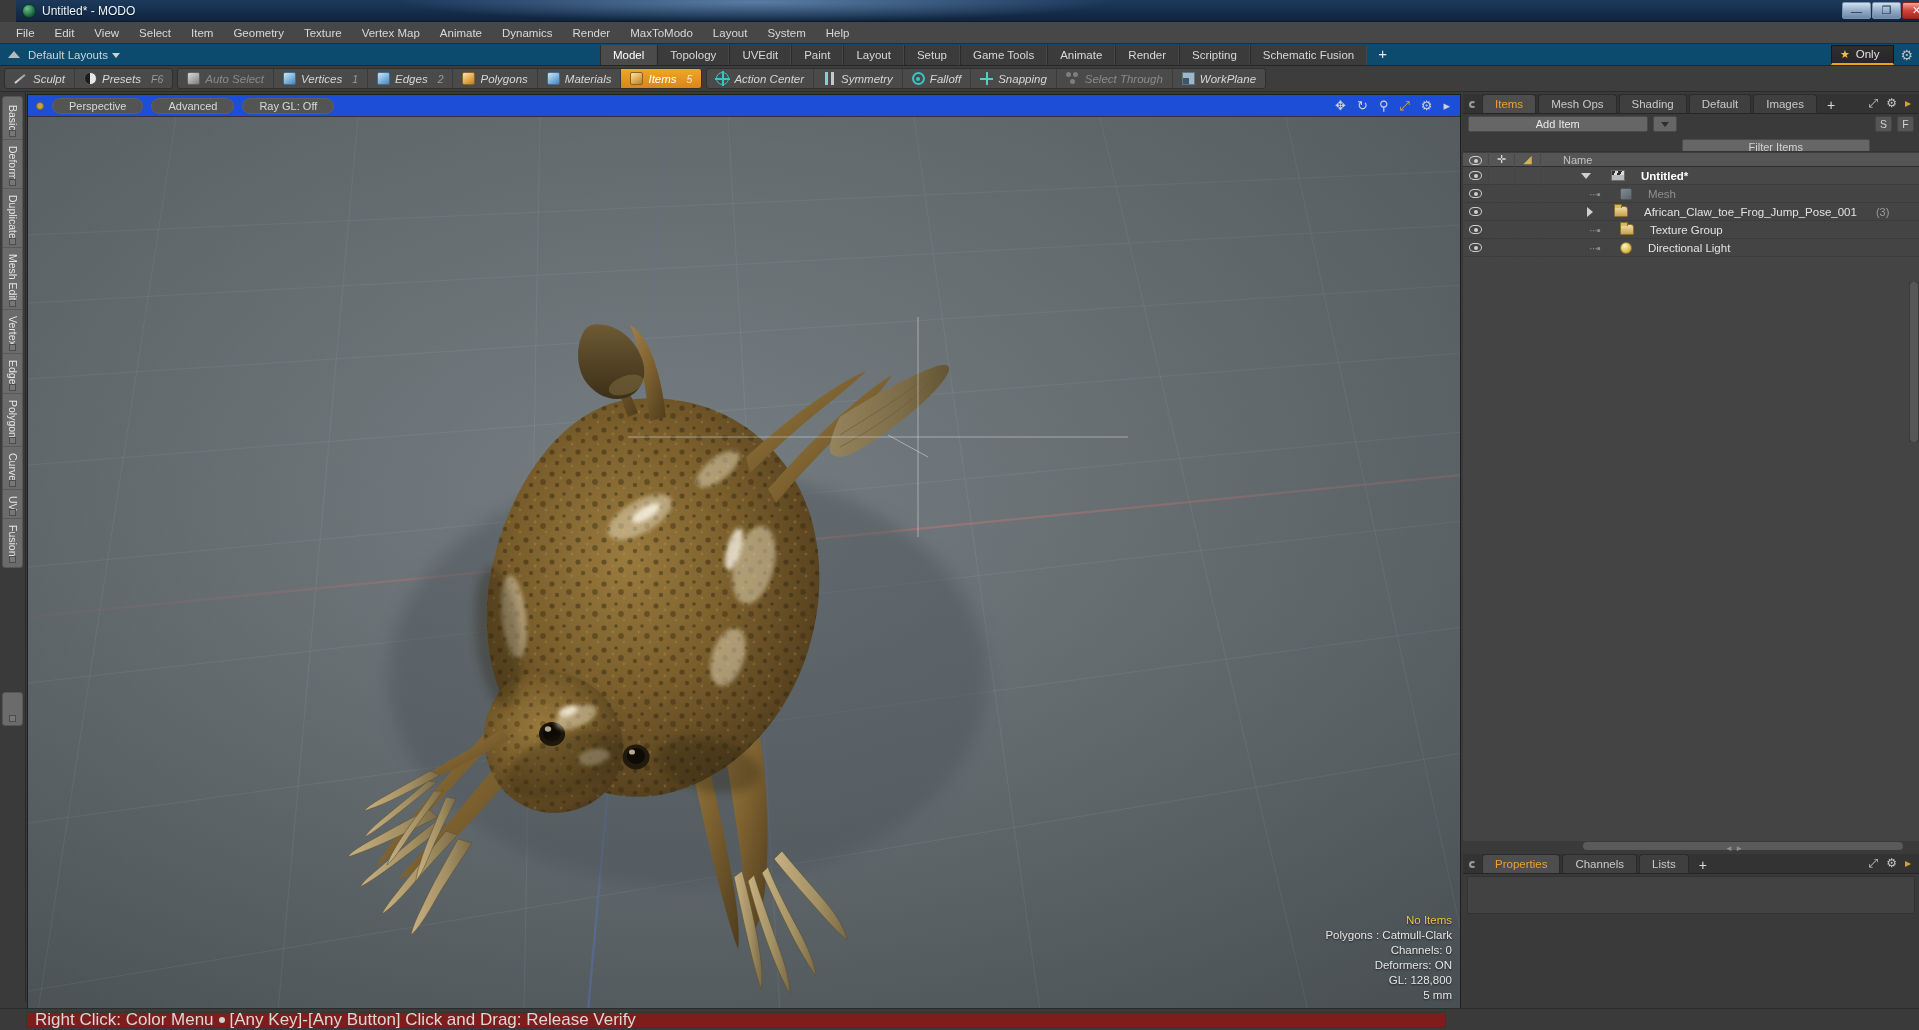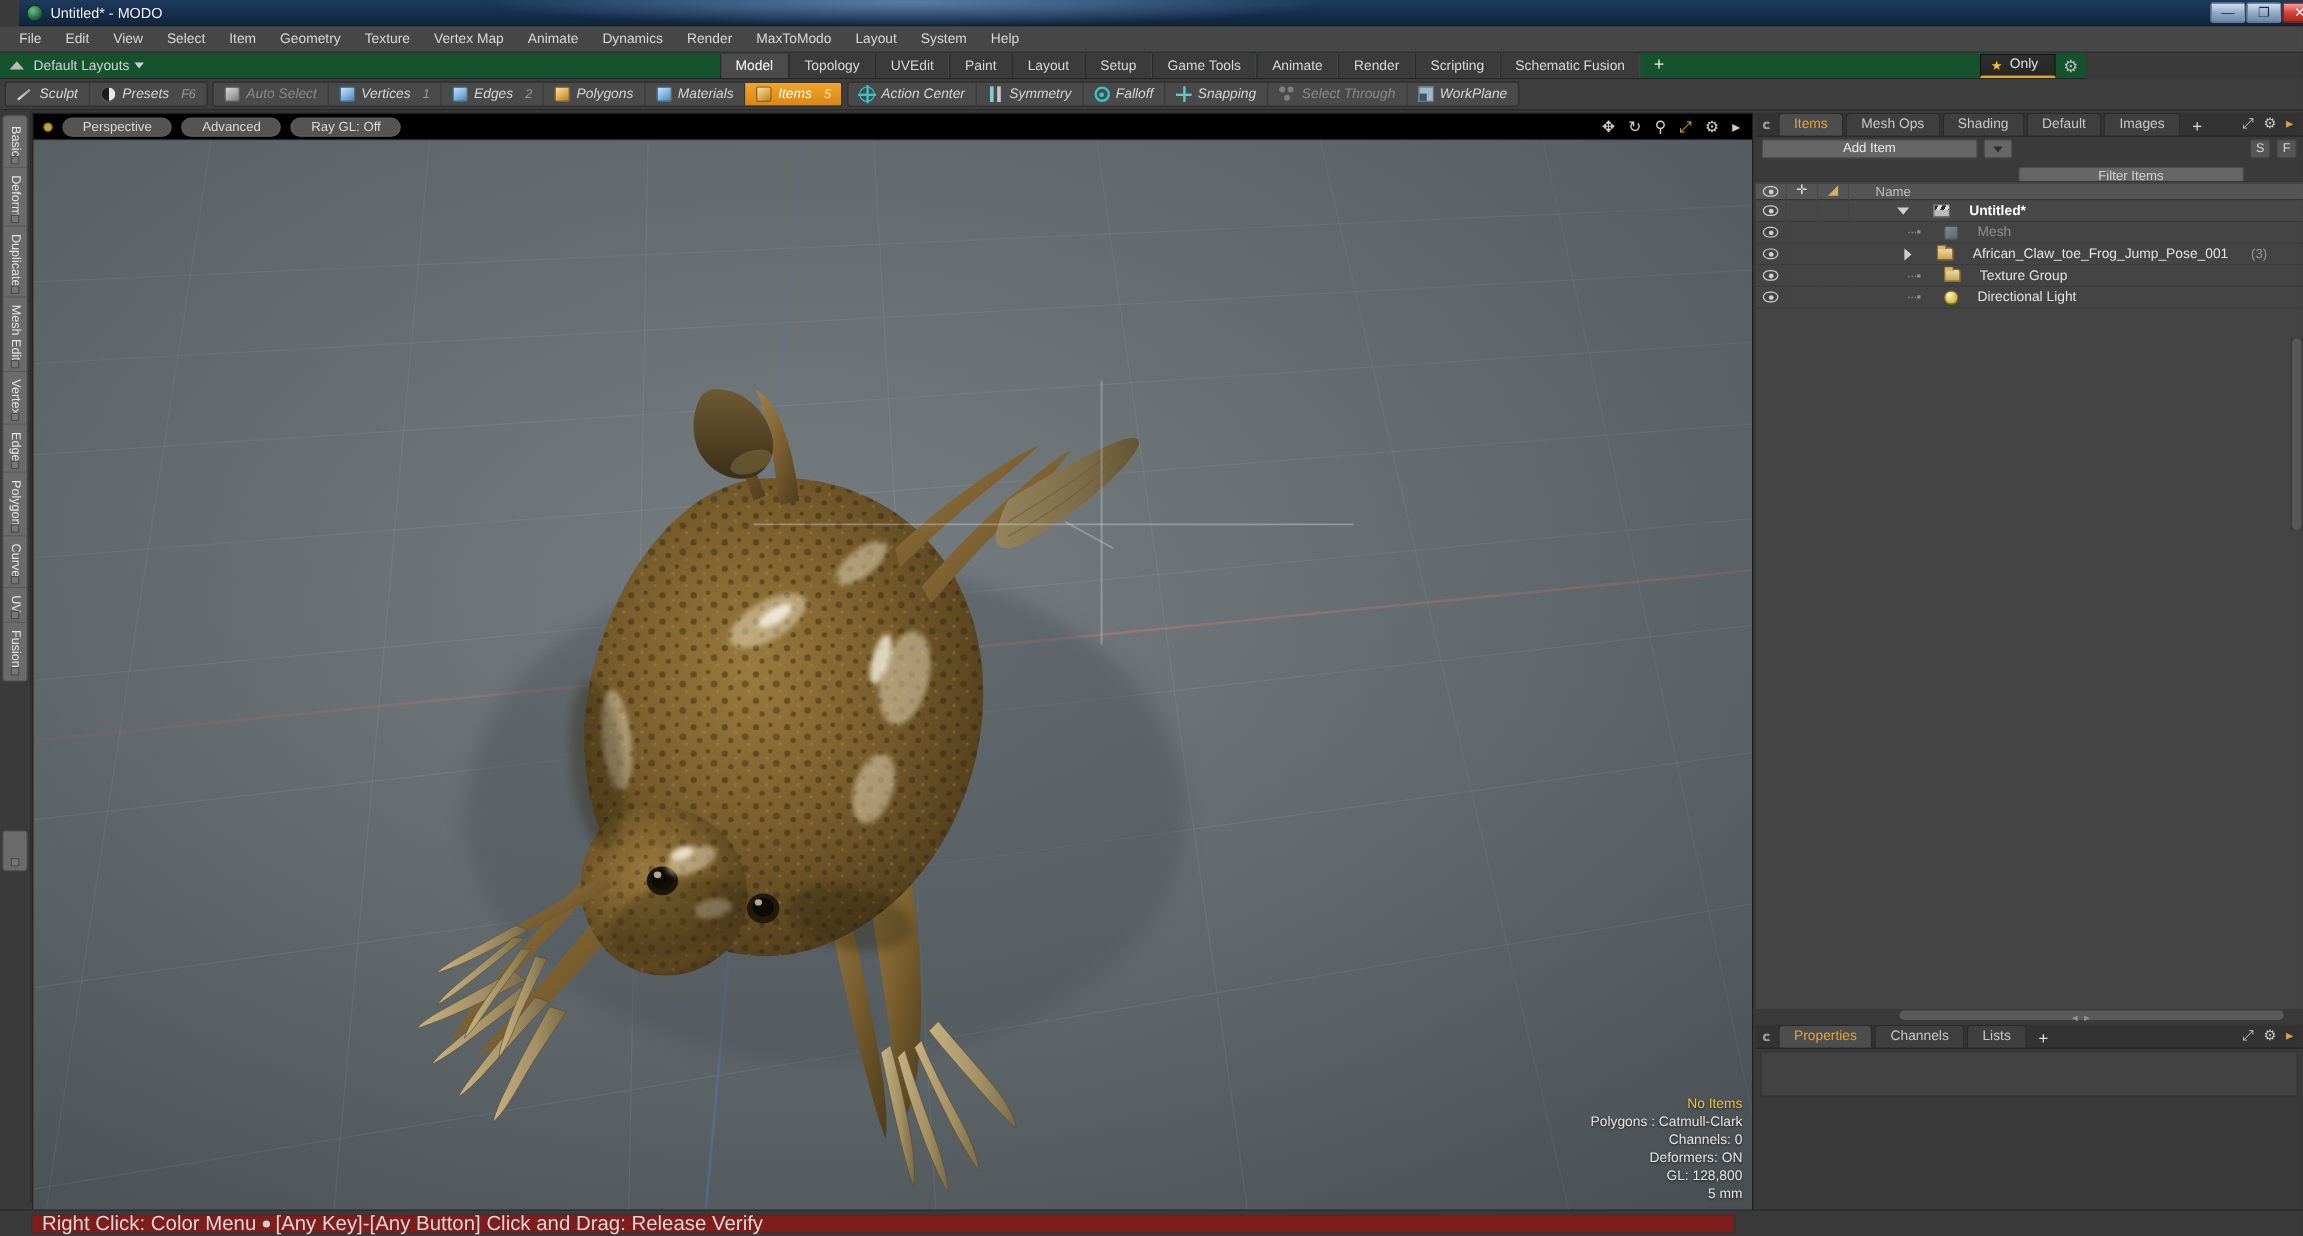--- a/index.html
+++ b/index.html
@@ -34,22 +34,22 @@
   
   #menubar{
     position:absolute; left:0; top:22px; width:1919px; height:22px;
     background:#474747; border-bottom:1px solid #2c2c2c;
     display:flex; align-items:center; padding-left:6px;
   }
   .menu-item{ color:#d8d8d8; font-size:11.5px; padding:3px 10px; white-space:nowrap; }
 
   
   #layoutbar{
-    position:absolute; left:0; top:44px; width:1738px; height:22px;
-    background:#14532d; border-bottom:1px solid #262626; display:flex; align-items:center;
+    position:absolute; left:0; top:44px; width:1919px; height:22px;
+    background:#0c4a6e; border-bottom:1px solid #262626; display:flex; align-items:center;
   }
   #layoutbar .lt-left{ display:flex;align-items:center;gap:8px;padding-left:8px;width:600px;}
   .up-arrow{ width:0;height:0;border-left:6px solid transparent;border-right:6px solid transparent;
              border-bottom:7px solid #b9b9b9; }
   .defaultlayouts{ color:#d2d2d2; font-size:11.5px;}
   .caret{ display:inline-block; width:0;height:0;border-left:4px solid transparent;
           border-right:4px solid transparent;border-top:5px solid #cfcfcf; margin-left:4px; vertical-align:1px;}
   .ltabs{ display:flex; align-items:center; height:22px; }
   .ltab{ color:#d8d8d8; font-size:11.5px; padding:3px 12px; height:20px; line-height:14px;
          border-left:1px solid #2a2a2a; border-right:1px solid #474747; background:#3b3b3b;}
@@ -121,21 +121,21 @@
                border:1px solid #4c4c4c; background:#777;}
   .vtab-lone{ position:absolute; left:2px; top:600px; width:21px; height:34px;
               background:#6b6b6b;border:1px solid #555;border-radius:3px;}
   .vtab-lone:after{content:"";position:absolute;left:6px;bottom:3px;width:5px;height:5px;border:1px solid #4c4c4c;background:#777;}
 
   
   #viewwrap{
     position:absolute; left:27px; top:94px; width:1434px; height:916px;
     background:#2f2f2f; border:1px solid #1f1f1f;
   }
-  #viewhdr{ position:absolute; left:0; top:0; width:100%; height:22px; background:#000000;
+  #viewhdr{ position:absolute; left:0; top:0; width:100%; height:22px; background:#1d4ed8;
             display:flex; align-items:center; gap:8px; padding-left:8px; border-bottom:1px solid #333;}
   .vdot{ width:8px;height:8px;border-radius:50%;background:#c8a13a;border:1px solid #7c6520;}
   .vbtn{ border:1px solid #5f5f5f; border-radius:9px; background:#545454; color:#d9d9d9;
          font-size:11px; padding:1px 16px;}
   .vhdr-right{ margin-left:auto; display:flex;align-items:center;gap:11px;padding-right:10px;}
   .vhdr-right span{ color:#d0d0d0; font-size:13px; line-height:13px;}
   .vhdr-right .yel{ color:#e0ae3a; }
 
   #canvas{ position:absolute; left:0; top:22px; width:100%; height:894px;
            background:#6a7276; overflow:hidden; }

